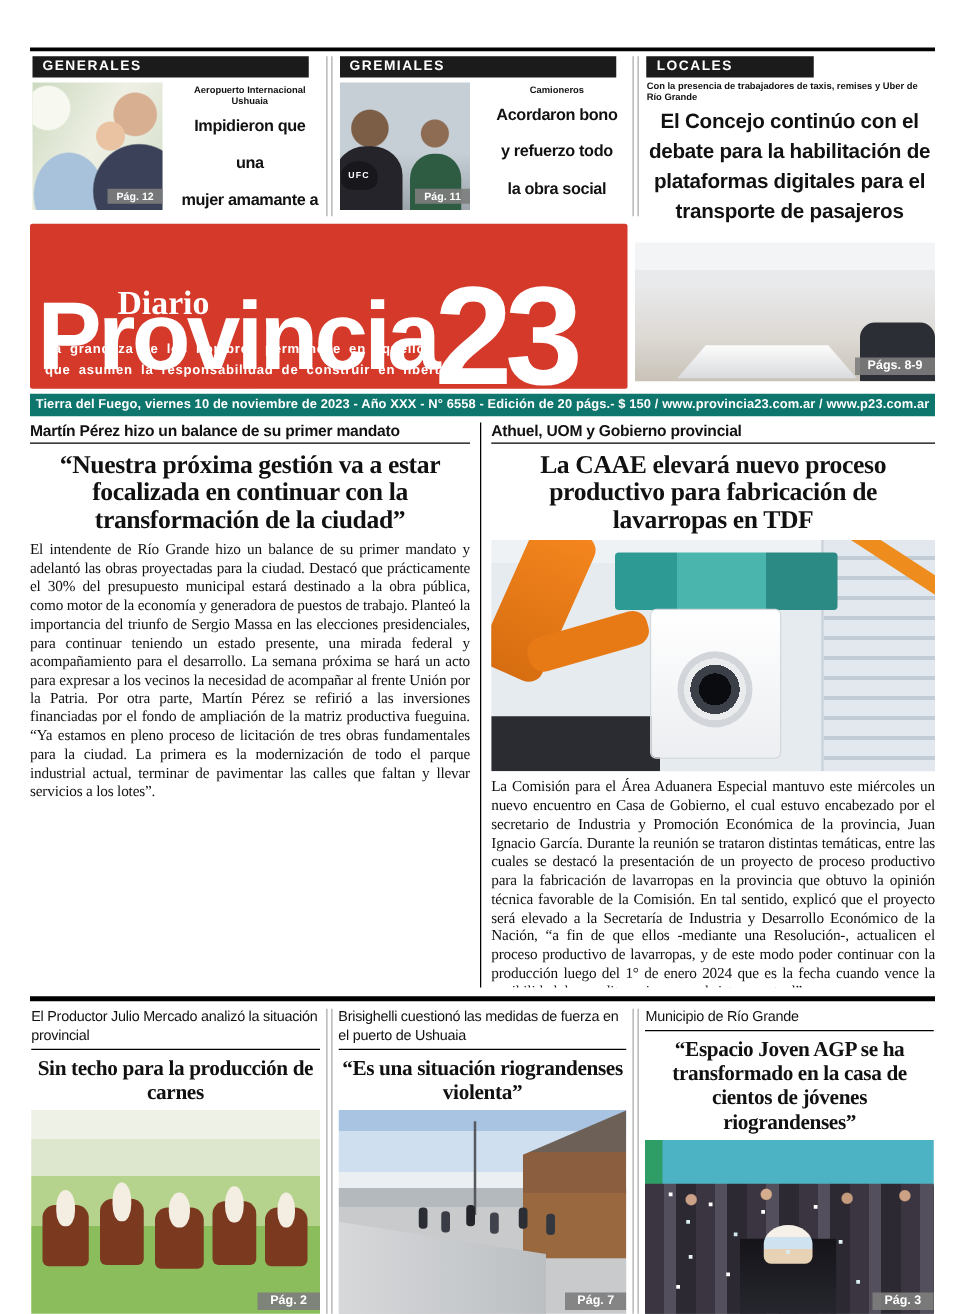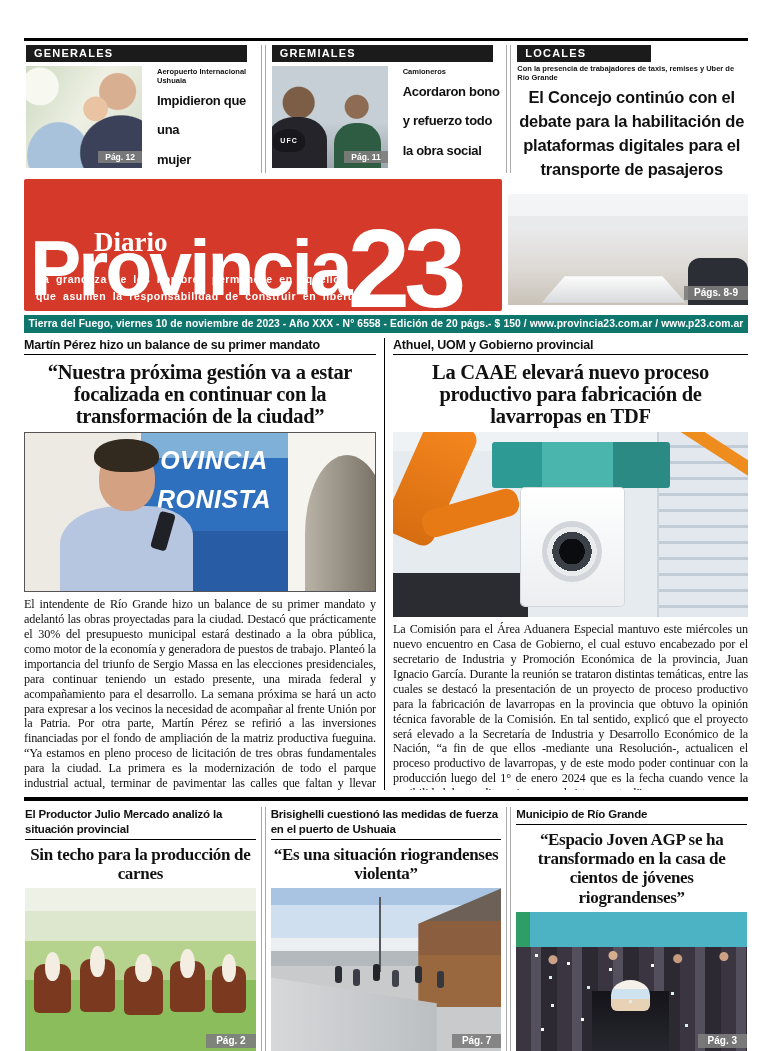--- a/index.html
+++ b/index.html
@@ -11,22 +11,22 @@
 
   
   .teaser-row{display:flex;height:128px;}
   .t-col{flex:1;position:relative;padding:0 2px;min-width:0;}
   .vdiv{width:3px;border-left:1px solid #a9a9a9;border-right:1px solid #a9a9a9;margin:0 4px;align-self:stretch;}
   .sec-bar{background:#1b1b1b;color:#fff;font-weight:bold;font-size:11px;
            letter-spacing:1.2px;padding:2px 8px 3px;display:block;}
   .sec-w1{width:205px;}
   .sec-w2{width:118px;}
   .t-body{display:flex;margin-top:4px;height:102px;}
-  .t-photo{width:116px;height:102px;flex:none;position:relative;overflow:hidden;}
-  .t-text{flex:1;text-align:left;padding-left:15px;min-width:0;}
+  .t-photo{width:104px;height:102px;flex:none;position:relative;overflow:hidden;}
+  .t-text{flex:1;text-align:center;padding-left:15px;min-width:0;}
   .t-kicker{font-size:7.5px;font-weight:bold;line-height:1.2;margin-top:1px;}
   .t-headline{font-size:13px;font-weight:bold;letter-spacing:-0.3px;margin-top:1px;}
   .t-headline div{line-height:2.25;}
   .t-kicker-l{font-size:7.5px;font-weight:bold;margin-top:2px;line-height:1.2;text-align:left;}
   .t-headline-big{font-size:16.5px;font-weight:bold;text-align:center;line-height:1.45;
                   letter-spacing:-0.2px;margin-top:4px;}
 
   
   .pg{position:absolute;right:0;bottom:5px;background:rgba(125,125,125,.9);color:#fff;
       font-weight:bold;font-size:10px;padding:1px 10px 2px;font-family:"Liberation Sans",sans-serif;}
@@ -64,21 +64,21 @@
   .h-185{height:185px;}
   .body-text{font-family:"Liberation Serif",serif;font-size:12.2px;line-height:1.22;
              text-align:justify;letter-spacing:-0.15px;margin-top:5px;position:relative;
              padding-bottom:2px;}
 
   .thick-rule{height:4px;background:#000;margin-top:7px;}
 
   
   .bottom-row{display:flex;margin-top:6px;height:246px;}
   .b-col{flex:1;display:flex;flex-direction:column;min-width:0;padding:0 1px;}
-  .b-kicker{font-size:11.5px;font-weight:bold;line-height:1.3;letter-spacing:-0.2px;
+  .b-kicker{font-size:11.5px;font-weight:normal;line-height:1.3;letter-spacing:-0.2px;
             border-bottom:1.5px solid #000;padding-bottom:2px;}
   .b-headline{font-family:"Liberation Serif",serif;font-weight:bold;text-align:center;
               font-size:17px;line-height:1.13;letter-spacing:-0.3px;margin:5px 2px 5px;}
   .b-photo{position:relative;overflow:hidden;flex:1;min-height:0;}
 
   
   .ph-mother{background:
     radial-gradient(circle at 60% 42%, #e9c3a2 0 13%, rgba(233,195,162,0) 14%),
     radial-gradient(circle at 79% 25%, #d9af92 0 15%, rgba(217,175,146,0) 16%),
     radial-gradient(ellipse at 82% 85%, #3a4158 0 30%, rgba(58,65,88,0) 31%),
@@ -249,30 +249,20 @@
       <span class="pg">Págs. 8-9</span>
     </div>
   </div>
 
   <div class="dateline">Tierra del Fuego, viernes 10 de noviembre de 2023 - Año XXX - N° 6558  - Edición de 20 págs.- $ 150 / www.provincia23.com.ar / www.p23.com.ar</div>
 
   <div class="lead-row">
     <div class="lead-col lead-left">
       <div class="kicker">Martín Pérez hizo un balance de su primer mandato</div>
       <div class="lead-headline">“Nuestra próxima gestión va a estar focalizada en continuar con la transformación de la ciudad”</div>
-      <div class="lead-photo bordered h-160 ph-perez">
-        <div class="pz-banner">
-          <div>OVINCIA</div>
-          <div>RONISTA</div>
-        </div>
-        <div class="pz-blur"></div>
-        <div class="pz-shirt"></div>
-        <div class="pz-head"></div>
-        <div class="pz-mic"></div>
-      </div>
       <div class="body-text">
         <span>El intendente de Río Grande hizo un balance de su primer mandato y adelantó las obras proyectadas para la ciudad. Destacó que prácticamente el 30% del presupuesto municipal estará destinado a la obra pública, como motor de la economía y generadora de puestos de trabajo. Planteó la importancia del triunfo de Sergio Massa en las elecciones presidenciales, para continuar teniendo un estado presente, una mirada federal y acompañamiento para el desarrollo. La semana próxima se hará un acto para expresar a los vecinos la necesidad de acompañar al frente Unión por la Patria. Por otra parte, Martín Pérez se refirió a las inversiones financiadas por el fondo de ampliación de la matriz productiva fueguina. “Ya estamos en pleno proceso de licitación de tres obras fundamentales para la ciudad. La primera es la modernización de todo el parque industrial actual, terminar de pavimentar las calles que faltan y llevar servicios a los lotes”.</span>
         
       </div>
     </div>
     <div class="lead-div"></div>
     <div class="lead-col lead-right">
       <div class="kicker">Athuel, UOM y Gobierno provincial</div>
       <div class="lead-headline">La CAAE elevará nuevo proceso productivo para fabricación de lavarropas en TDF</div>
       <div class="lead-photo h-185 ph-washer">

